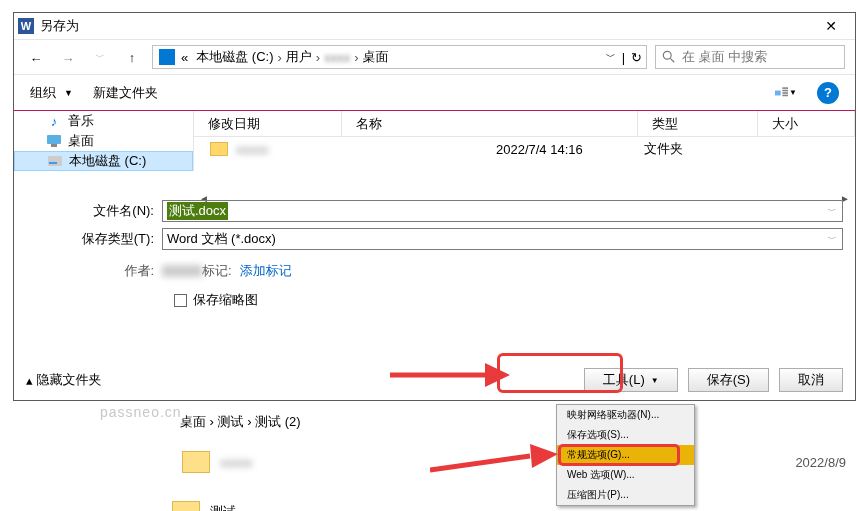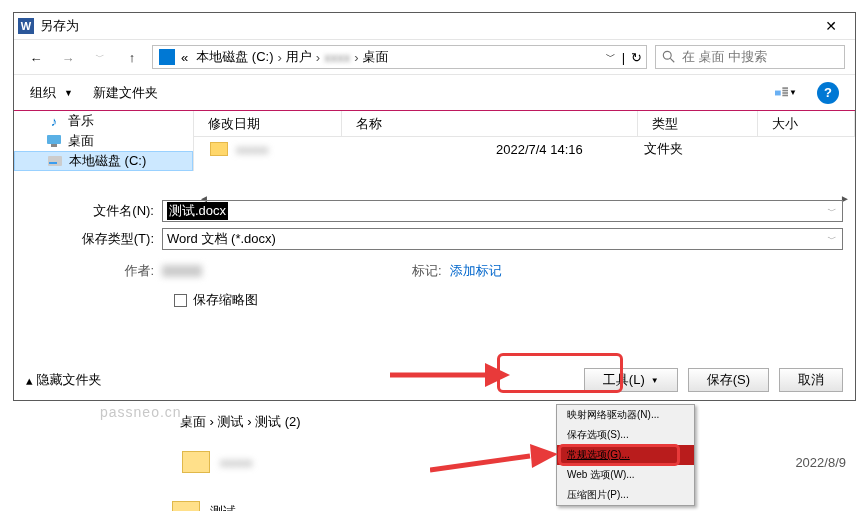--- a/index.html
+++ b/index.html
@@ -34,38 +34,38 @@
   .filerow { position:absolute; left:180px; right:0; top:26px; height:24px; display:flex; align-items:center; }
   .filerow .folder { width:18px; height:14px; background:#ffd76b; border:1px solid #e5b84a; margin:0 8px 0 16px; }
   .filerow .blurtxt { filter:blur(3px); color:#888; width:260px; }
   .scroll-left, .scroll-right { position:absolute; top:178px; width:16px; height:14px; display:flex; align-items:center; justify-content:center; color:#555; font-size:10px; }
   .scroll-left { left:182px; }
   .scroll-right { right:2px; }
   .form { padding:8px 12px 4px 12px; }
   .formrow { display:flex; align-items:center; height:28px; }
   .formrow .lbl { width:136px; text-align:right; padding-right:8px; }
   .formrow .field { flex:1; height:22px; border:1px solid #7a7a7a; padding:0 4px; display:flex; align-items:center; position:relative; }
-  .formrow .field.filename .val { background:#000000; color:#fff; padding:0 2px; }
+  .formrow .field.filename .val { background:#4d7c0f; color:#fff; padding:0 2px; }
   .formrow .field .drop { position:absolute; right:2px; top:0; bottom:0; width:16px; display:flex; align-items:center; justify-content:center; color:#555; }
   .metarow { display:flex; align-items:center; height:24px; margin-top:6px; }
   .metarow .lbl { width:136px; text-align:right; padding-right:8px; color:#555; }
   .metarow .val { color:#0066cc; }
   .metarow .blur { filter:blur(3px); width:40px; height:12px; background:#ccc; }
-  .metarow .lbl2 { margin-left:210px; color:#555; padding-right:8px; }
+  .metarow .lbl2 { color:#555; padding-right:8px; }
   .thumbrow { display:flex; align-items:center; margin:8px 0 8px 148px; gap:6px; }
   .thumbrow .chk { width:13px; height:13px; border:1px solid #666; }
   .bottombar { position:absolute; left:0; right:0; bottom:0; height:40px; display:flex; align-items:center; padding:0 12px; ; }
   .bottombar .hide { display:flex; align-items:center; gap:4px; }
   .bottombar .spacer { flex:1; }
   .bottombar .btn { height:24px; border:1px solid #adadad; background:linear-gradient(#fefefe,#e5e5e5); padding:0 18px; display:flex; align-items:center; margin-left:10px; }
   .bottombar .toolsbtn { display:flex; align-items:center; gap:6px;margin-left:44px; }
   .redbox1 { position:absolute; border:3px solid #e83a3a; border-radius:6px; left:497px; top:353px; width:126px; height:40px; pointer-events:none; }
   .dropdown { position:absolute; left:556px; top:404px; width:139px; background:#f0f0f0; border:1px solid #a0a0a0; box-shadow:2px 2px 3px rgba(0,0,0,.3); }
   .dropdown .item { height:20px; padding:0 10px; display:flex; align-items:center; font-size:10px; }
-  .dropdown .item.hl { background:#b91c1c;text-decoration:underline; }
+  .dropdown .item.hl { background:#eab308; }
   .redbox2 { position:absolute; border:3px solid #e83a3a; border-radius:5px; left:558px; top:444px; width:122px; height:22px; pointer-events:none; }
   .bgrow { position:absolute; left:110px; right:0; height:28px; display:flex; align-items:center; }
   .bgrow .fold { width:28px; height:22px; background:#ffe08a; border:1px solid #e0b84a; margin-right:10px; }
   .bgrow .blur { filter:blur(3px); color:#888; flex:1; }
   .bgrow .date { color:#555; margin-right:12px; }
   .watermark { position:absolute; left:100px; top:404px; color:#c8c8c8; font-size:14px; letter-spacing:1px; }
   .arrow { position:absolute; pointer-events:none; }
 </style>
 </head>
 <body>

